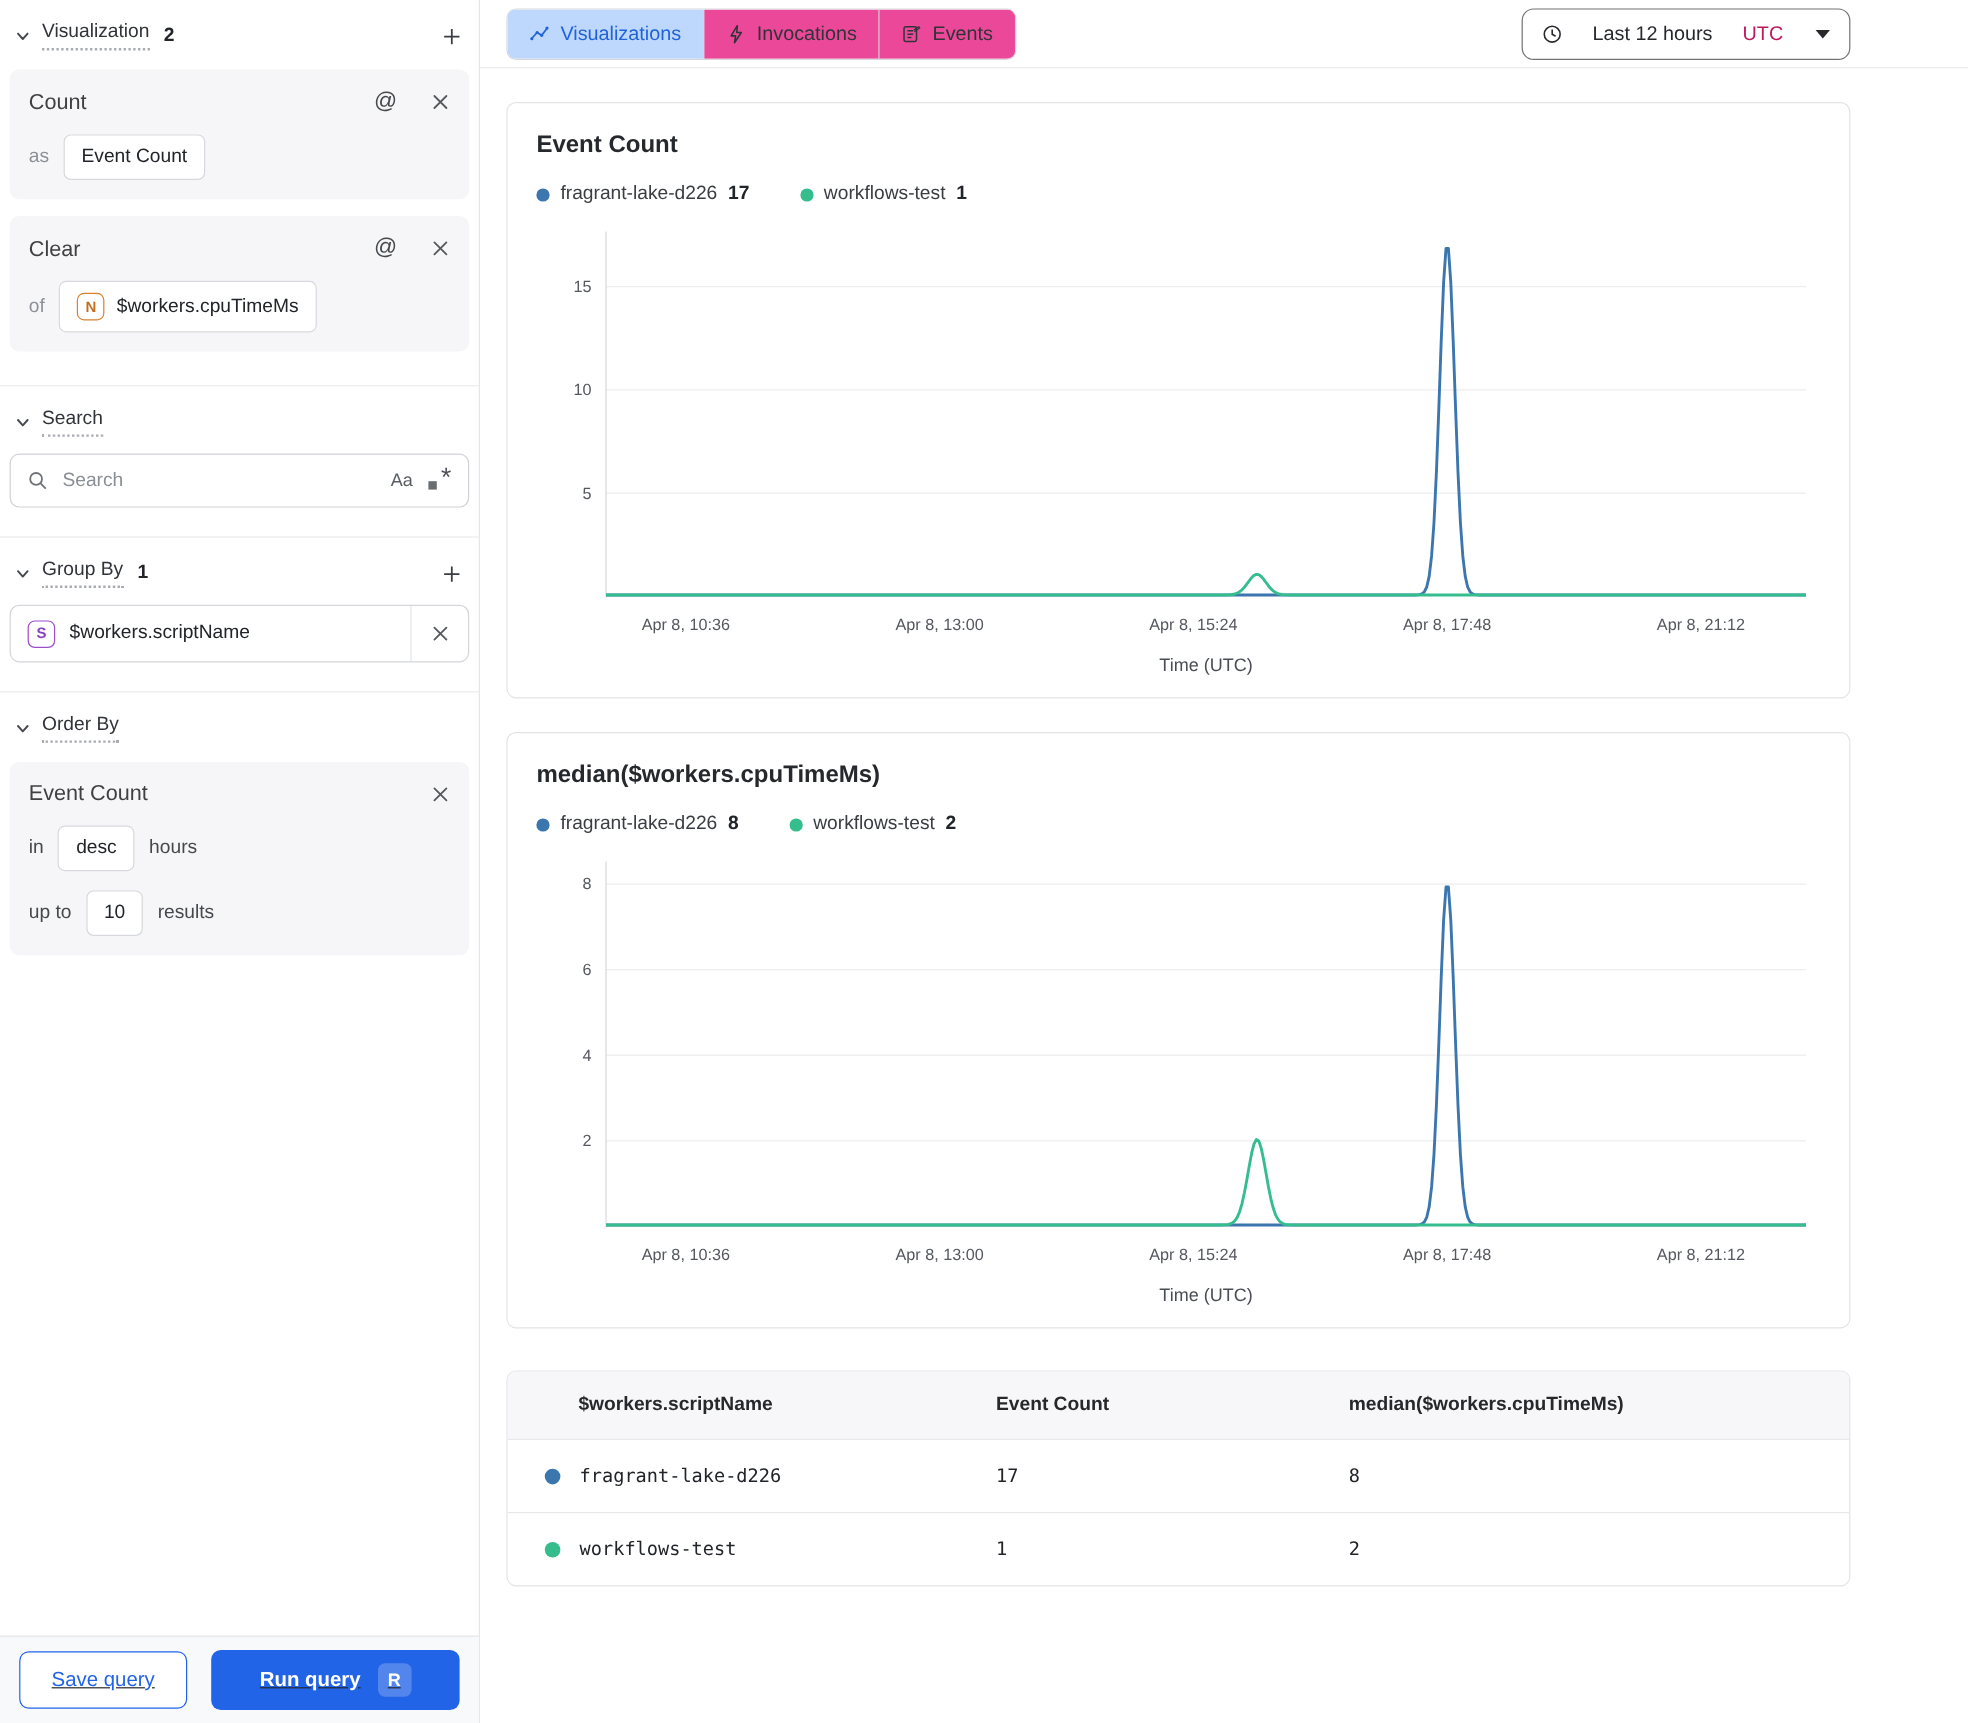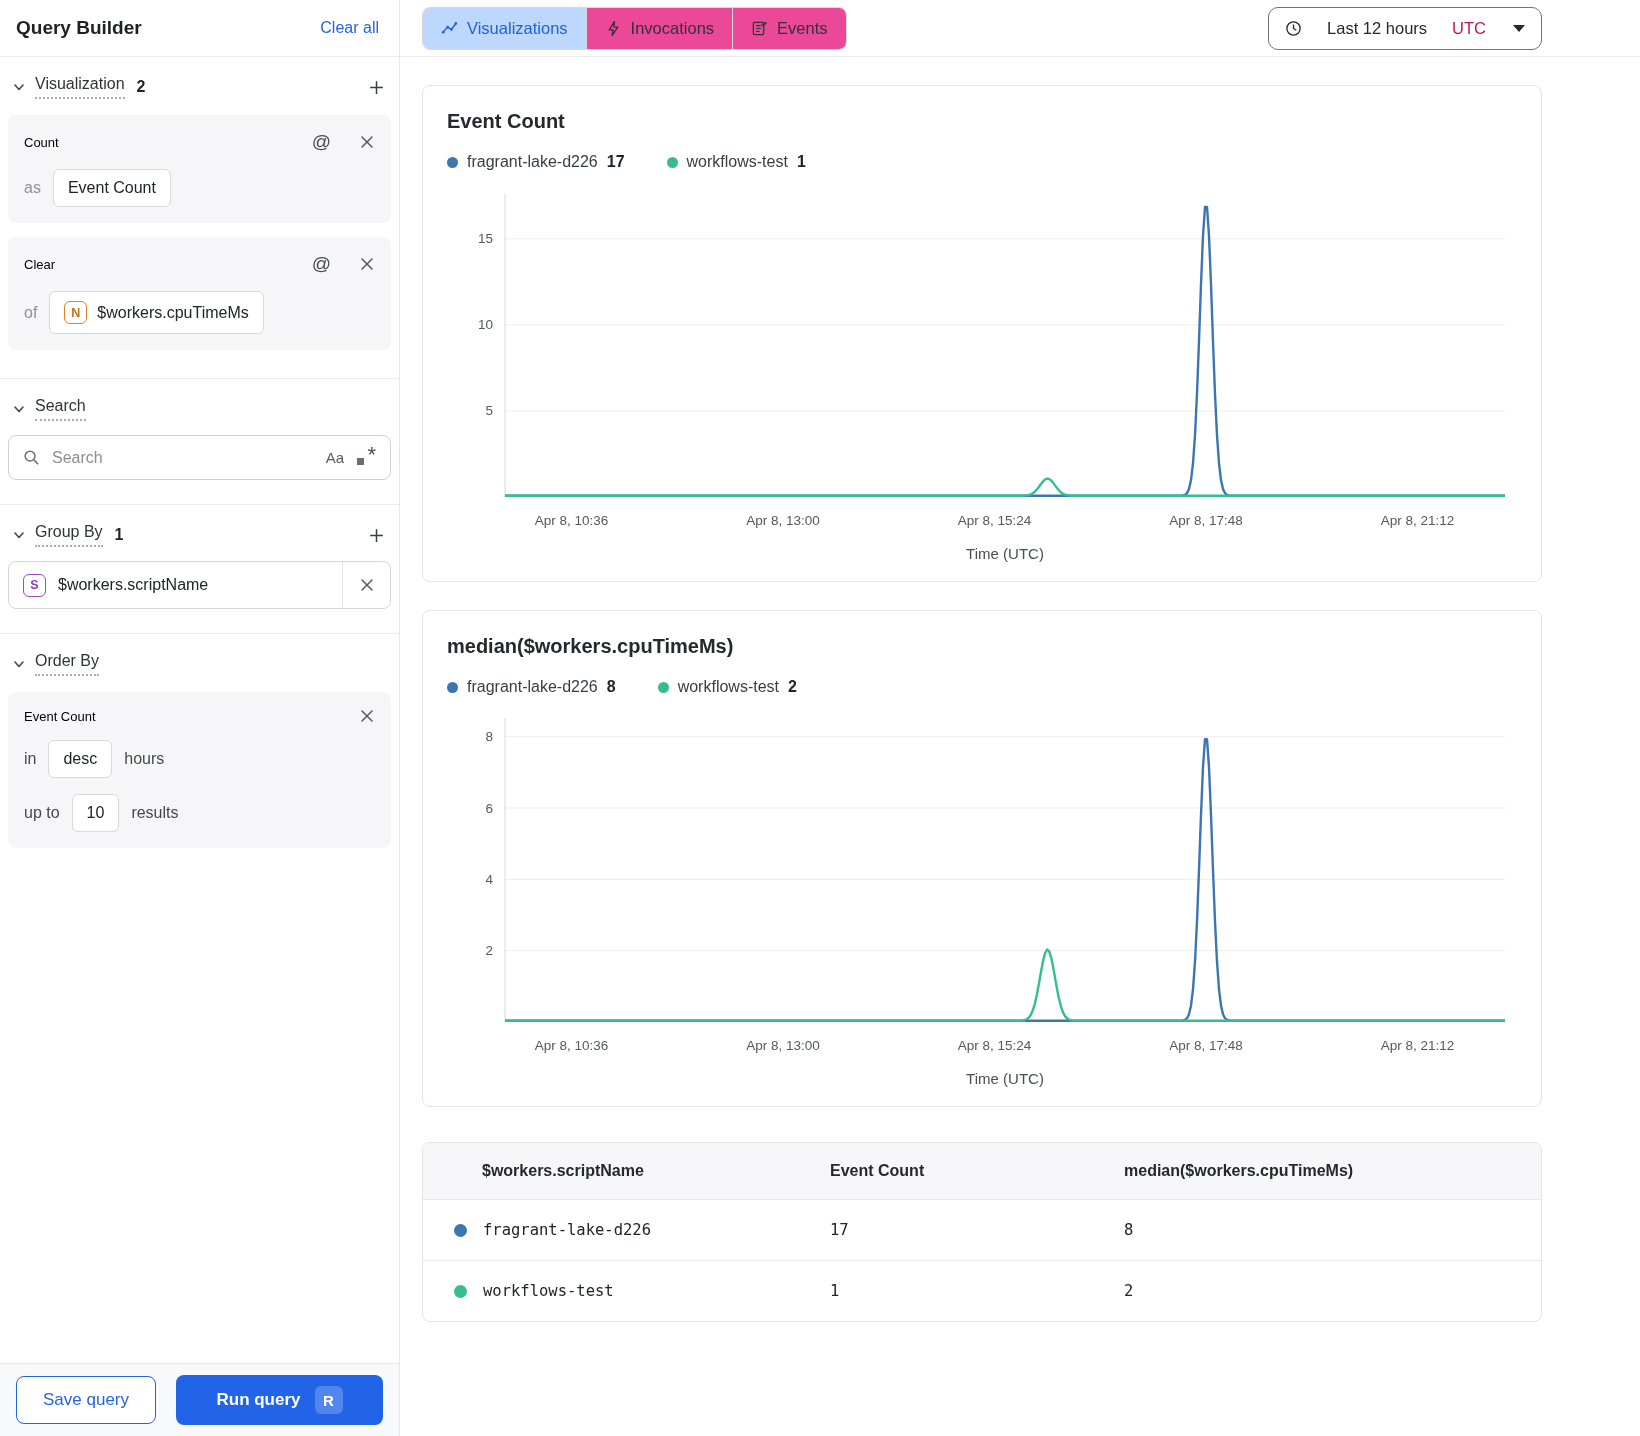--- a/index.html
+++ b/index.html
@@ -16,21 +16,21 @@
   .sb-scroll { height:calc(100% - 57px - 73px); overflow:hidden; }
   .sec { border-bottom:1px solid #ebecee; padding:8px 0 14px; }
   .sec:last-child { border-bottom:none; }
   .sec-head { display:flex; align-items:center; gap:9px; padding:10px 14px 8px 12px; }
   .chev { width:14px; height:14px; stroke:#46494e; fill:none; stroke-width:1.6; stroke-linecap:round; stroke-linejoin:round; cursor:pointer; flex:none; }
   .sec-label { font-size:16px; color:#303338; border-bottom:2px dotted #a9acb1; padding-bottom:4px; }
   .sec-count { font-size:16px; font-weight:700; color:#212428; margin-left:3px; }
   .plus { width:17px; height:17px; stroke:#3a3d42; fill:none; stroke-width:1.4; cursor:pointer; flex:none; }
   .sb-card { background:#f6f6f8; border-radius:8px; margin:8px 8px 14px; padding:16px; }
   .card-head { display:flex; align-items:center; }
-  .card-title { font-size:13px; color:#000000; }
+  .card-title { font-size:18px; color:#404040; }
   .at-icon { font-size:19px; color:#46494e; cursor:pointer; margin-right:28px; }
   .x-icon { width:16px; height:16px; stroke:#55585d; fill:none; stroke-width:1.5; stroke-linecap:round; cursor:pointer; }
   .card-row { display:flex; align-items:center; gap:12px; margin-top:16px; }
   .muted { font-size:16px; color:#8d9197; }
   .pill { background:#fff; border:1px solid #d7d9dd; border-radius:6px; padding:9px 14px; font-size:16px; color:#212428; display:inline-flex; align-items:center; gap:10px; cursor:pointer; }
   .field-badge { width:23px; height:23px; border-radius:6px; display:inline-flex; align-items:center; justify-content:center; font-size:12.5px; font-weight:700; flex:none; }
   .badge-n { border:1.5px solid #d9822b; color:#c2701f; background:#fff; }
   .badge-s { border:1.5px solid #9b4dcb; color:#8a3fbc; background:#fff; }
   .search-box { margin:6px 8px 10px; height:45px; border:1px solid #cfd2d6; border-radius:8px; display:flex; align-items:center; padding:0 14px; gap:12px; background:#fff; }
   .search-box input { border:none; outline:none; flex:1; font-size:16px; color:#26282c; font-family:"Liberation Sans",sans-serif; background:transparent; }
@@ -38,21 +38,21 @@
   .mag { width:17px; height:17px; stroke:#6f7378; fill:none; stroke-width:1.6; flex:none; }
   .aa-icon { font-size:15px; color:#595d63; cursor:pointer; }
   .regex-icon { position:relative; width:20px; height:18px; cursor:pointer; flex:none; }
   .regex-icon .sq { position:absolute; left:1px; bottom:2px; width:7px; height:7px; background:#6a6e73; }
   .regex-icon .ast { position:absolute; right:0; top:-7px; font-size:22px; color:#4a4e54; }
   .group-item { margin:6px 8px 10px; border:1px solid #d4d6da; border-radius:8px; background:#fff; display:flex; align-items:stretch; height:48px; }
   .group-item .gi-main { flex:1; display:flex; align-items:center; gap:12px; padding:0 14px; }
   .group-item .gi-text { font-size:16px; color:#212428; }
   .group-item .gi-x { width:48px; border-left:1px solid #e3e4e7; display:flex; align-items:center; justify-content:center; cursor:pointer; }
   .ob-line { display:flex; align-items:center; gap:12px; margin-top:16px; font-size:16px; color:#45484d; }
-  .sb-footer { position:absolute; bottom:0; left:0; width:100%; height:73px; background:#f8f9fa; border-top:1px solid #e5e6e8; display:flex; align-items:center; gap:20px; padding:0 16px; }
+  .sb-footer { position:absolute; bottom:0; left:0; width:100%; height:73px; background:#f8f9fa; border-top:1px solid #e5e6e8; display:flex; align-items:center; gap:20px; padding:0 16px;text-decoration:underline; }
   .btn-save { flex:0 0 auto; background:#fff; border:1px solid #2264e8; color:#2264e8; font-size:17px; border-radius:8px; padding:13px 26px; cursor:pointer; font-family:inherit; }
   .btn-run { flex:1; background:#2264e8; border:none; color:#fff; font-size:17px; font-weight:700; border-radius:8px; padding:11px 18px; cursor:pointer; display:flex; align-items:center; justify-content:center; gap:14px; font-family:inherit; }
   .kbd { background:rgba(255,255,255,.22); border-radius:6px; width:28px; height:28px; display:inline-flex; align-items:center; justify-content:center; font-size:15px; font-weight:700; }
 
   
   .main { background:#fff; overflow:hidden; }
   .main-header { height:57px; border-bottom:1px solid #e9eaec; display:flex; align-items:center; }
   .main-inner { width:1120px; margin-left:22px; }
   .main-header .main-inner { display:flex; justify-content:space-between; }
   .tabs { display:inline-flex; border:1px solid #d6d8dc; border-radius:8px; overflow:hidden; background:#fff; }
@@ -83,25 +83,20 @@
   .t-row .name-cell { display:flex; align-items:center; gap:16px; padding-left:31px; }
   .t-row .dot { width:13px; height:13px; border-radius:50%; flex:none; }
   .mono { font-family:"DejaVu Sans Mono", monospace; font-size:15.5px; color:#212428; }
 </style>
 </head>
 <body>
 
 <div class="page">
 
   <aside class="sidebar">
-    <div class="sb-header">
-      <span class="sb-title">Query Builder</span>
-      <span class="spacer"></span>
-      <span class="clear-all">Clear all</span>
-    </div>
 
     <div class="sb-scroll">
 
       <div class="sec">
         <div class="sec-head">
           <svg class="chev" viewBox="0 0 14 14">
               <polyline points="3,5 7,9.5 11,5"></polyline>
             </svg>
           <span class="sec-label">Visualization</span>
           <span class="sec-count">2</span>

